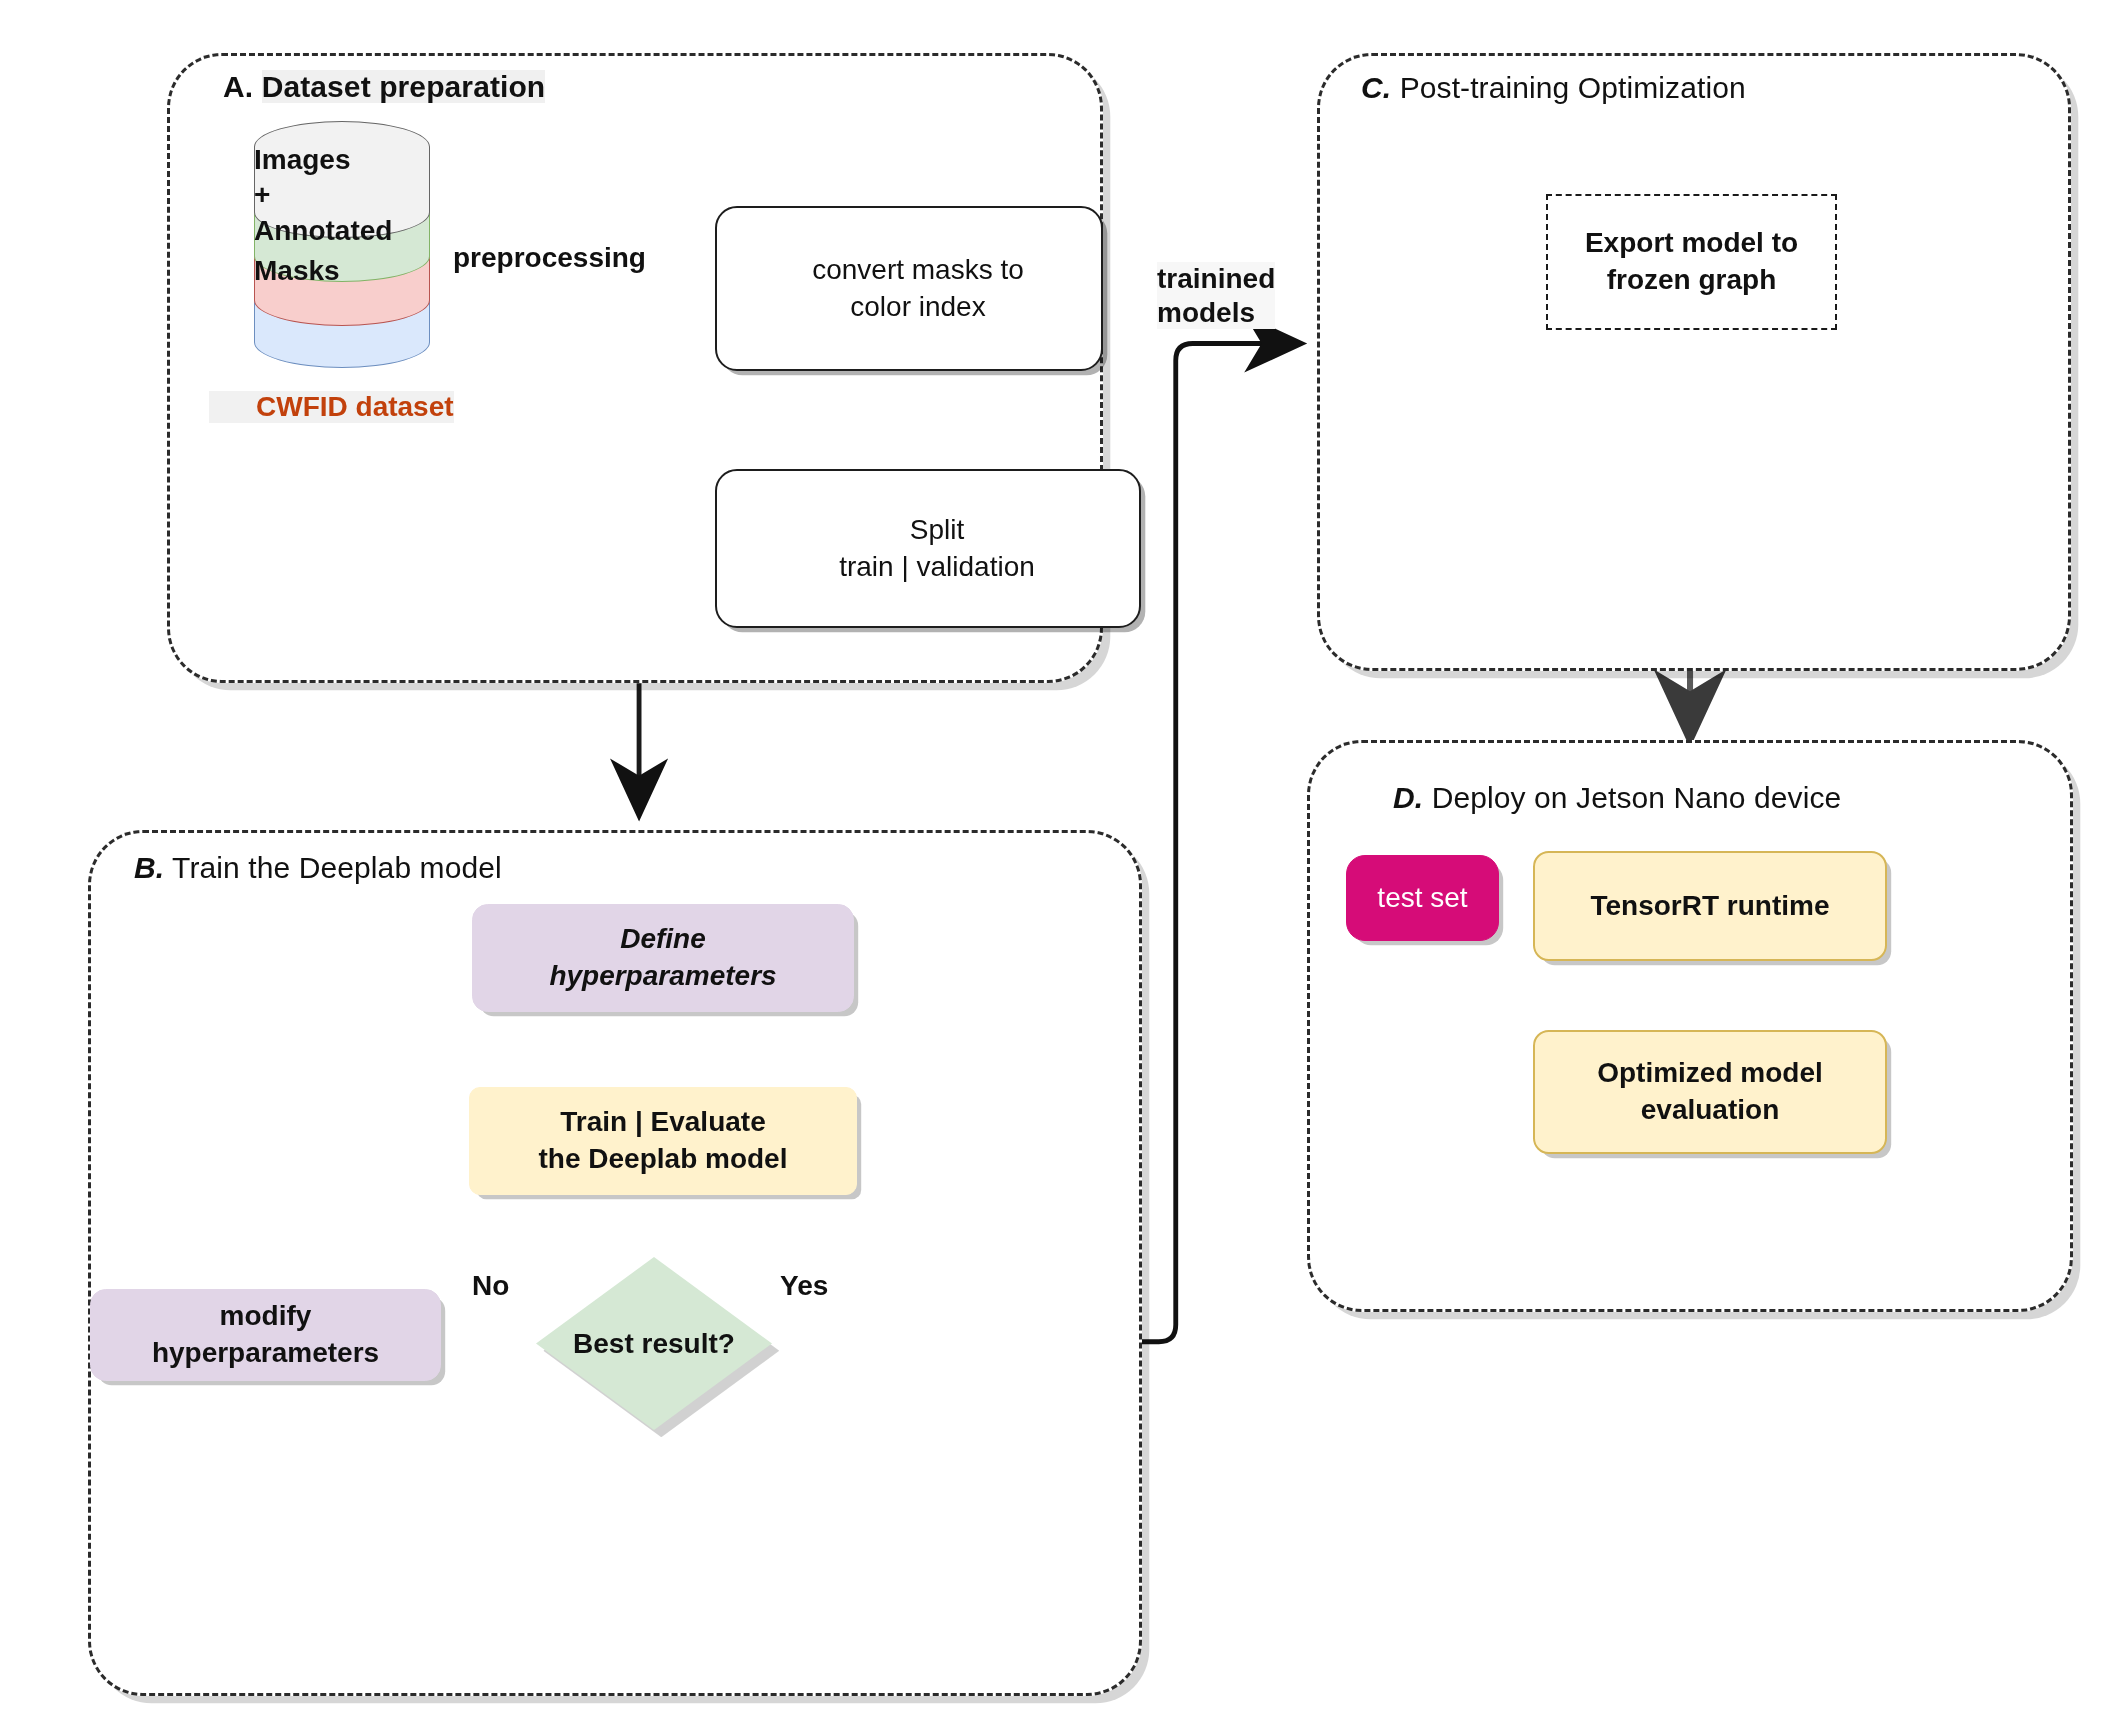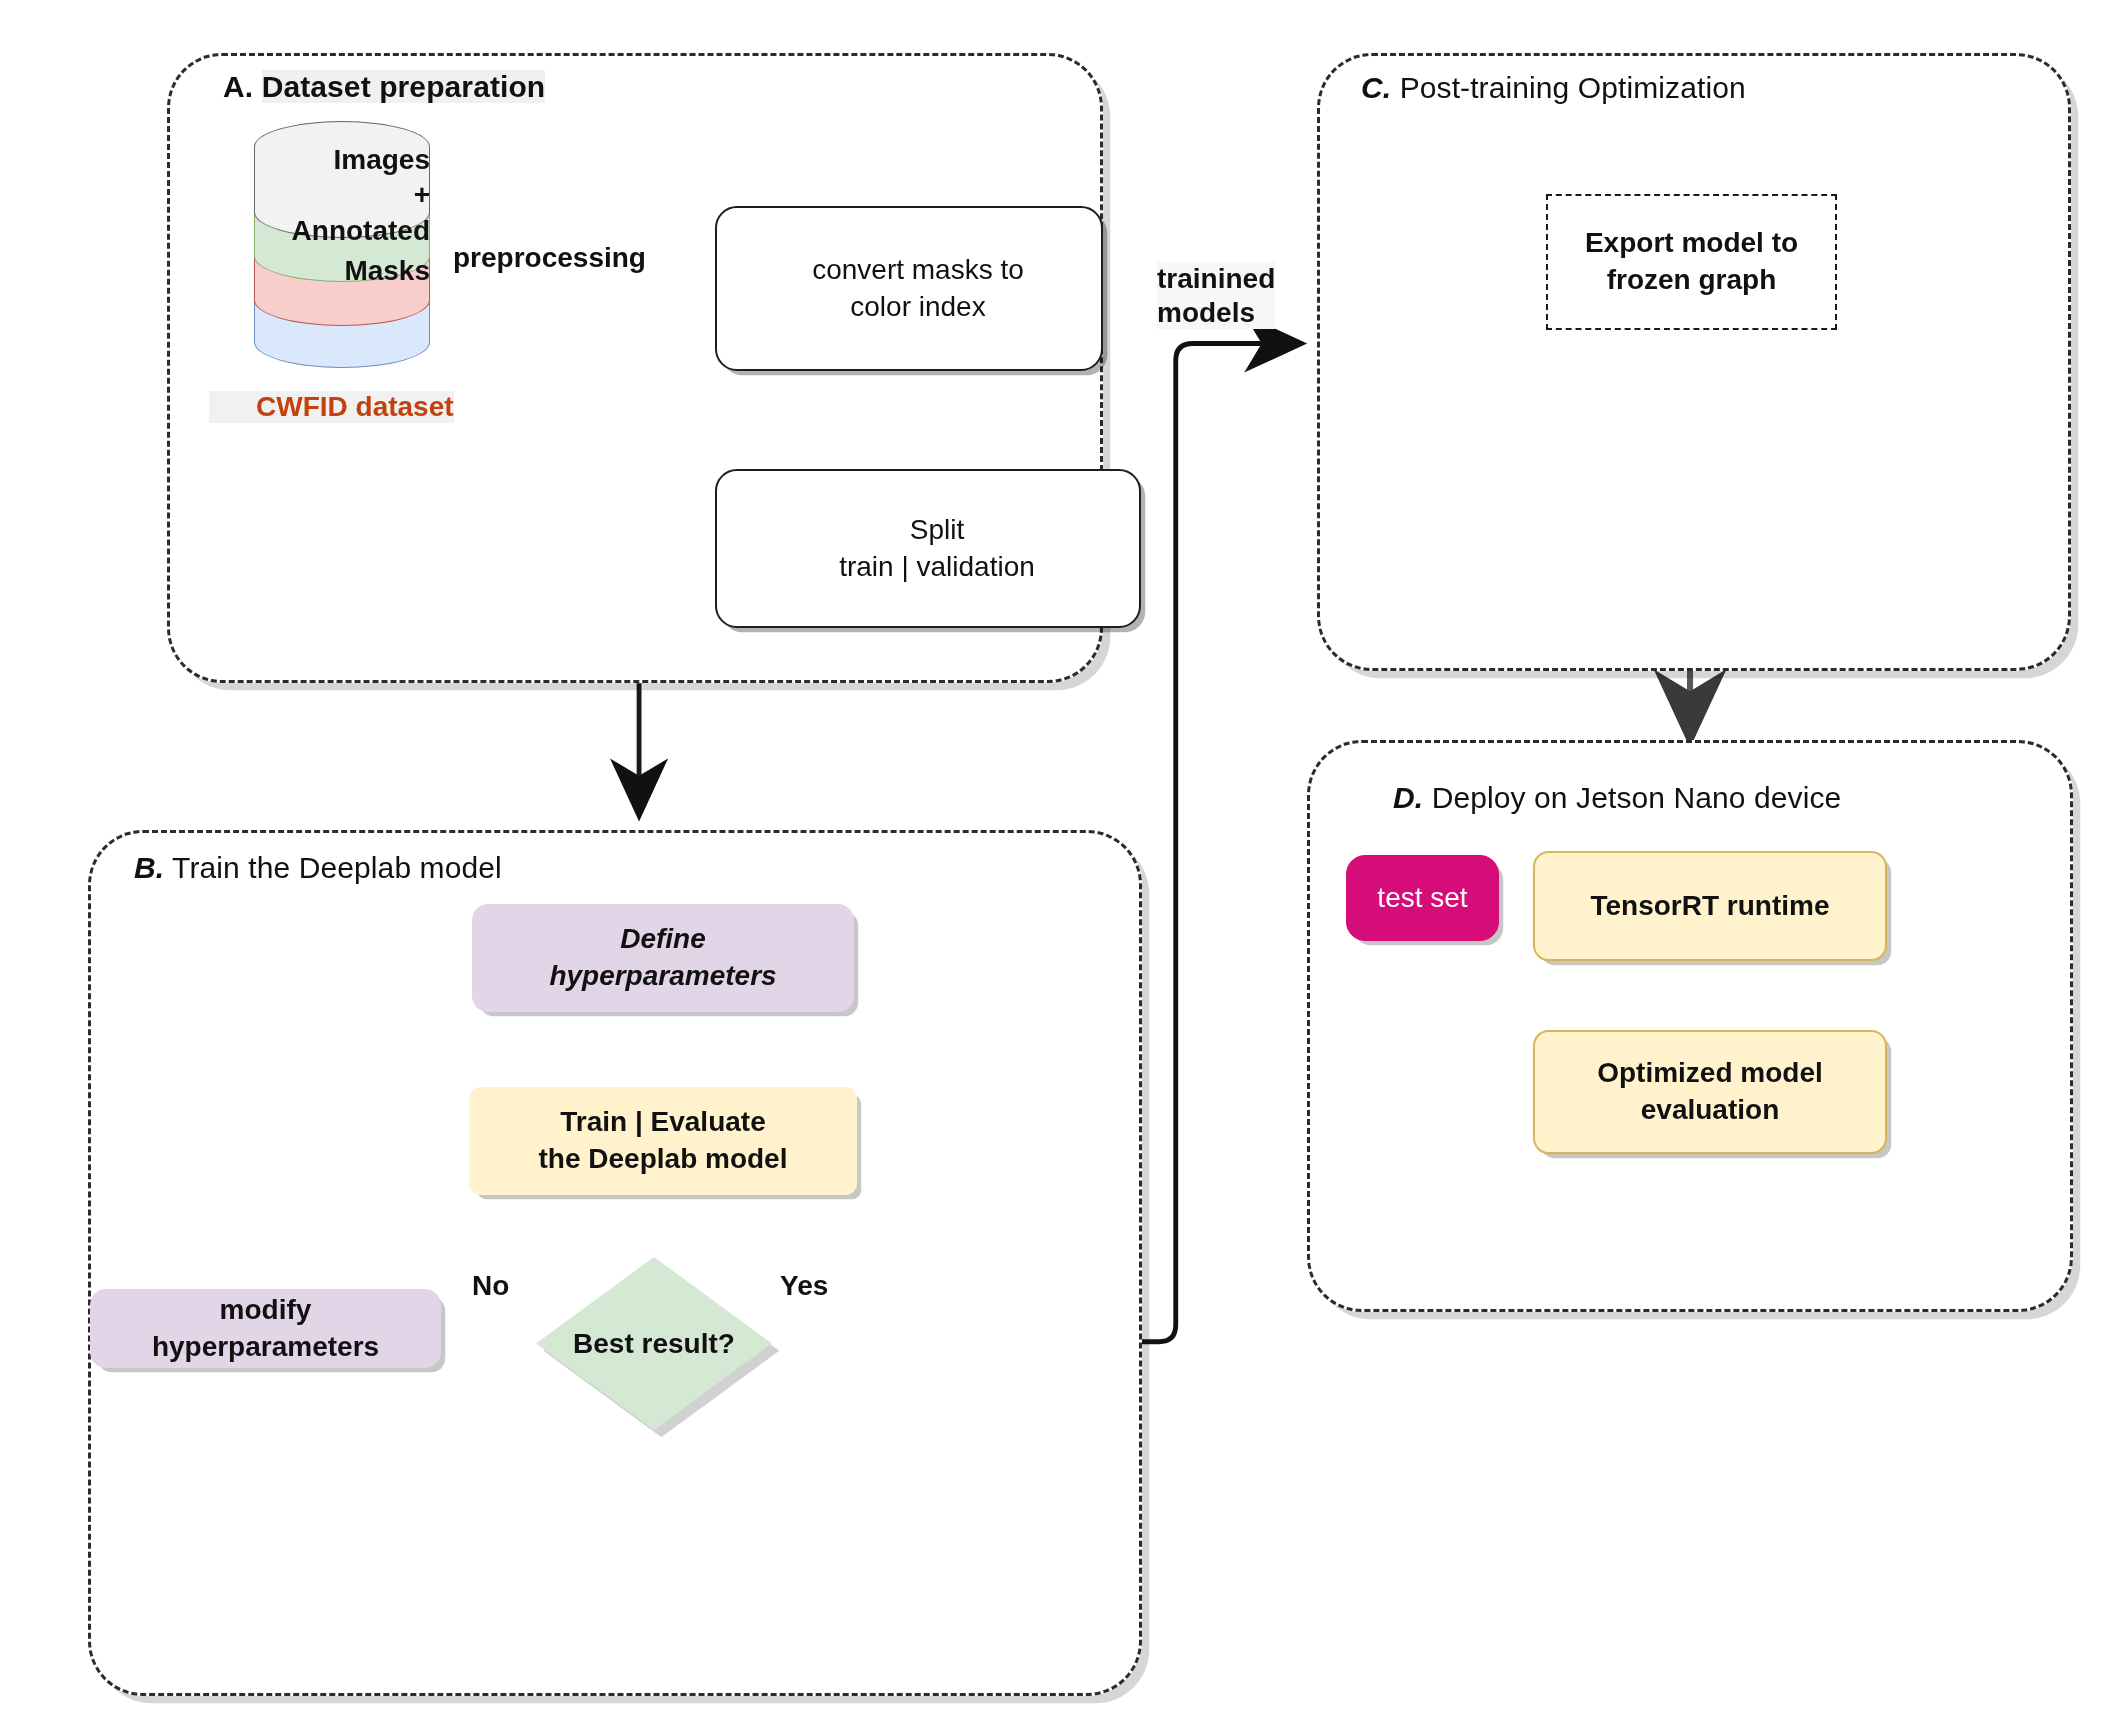--- a/index.html
+++ b/index.html
@@ -149,21 +149,21 @@
   .cyl-layer {
     position: absolute;
     left: 0;
     right: 0;
     border-radius: 50% / 22%;
   }
   .cyl-text {
     position: absolute;
     left: 0;
     right: 0;
-    text-align: right;
+    text-align: left;
     font-size: 28px;
     font-weight: bold;
     color: #111111;
     z-index: 8;
   }
   .cyl-caption {
     position: absolute;
     white-space: nowrap;
     font-size: 28px;
     font-weight: bold;
@@ -269,21 +269,21 @@
     <span class="sect-letter">B.</span>
     <span class="sect-text">Train the Deeplab model</span>
   </div>
 
   <div class="node lavender" style="left:472px; top:904px; width:382px; height:108px;font-style:italic;">Define
 hyperparameters</div>
 
   <div class="node yellow-plain" style="left:469px; top:1087px; width:388px; height:108px;">Train | Evaluate
 the Deeplab  model</div>
 
-  <div class="node lavender" style="left:90px; top:1289px; width:351px; height:79px;">modify
+  <div class="node lavender" style="left:90px; top:1289px; width:351px; height:92px;">modify
 hyperparameters</div>
 
   <div class="diamond-wrap" style="left:536px; top:1257px; width:236px; height:173px;">
     <div class="diamond-shadow"></div>
     <div class="diamond-shape"></div>
     <div class="diamond-label">Best result?</div>
   </div>
 
   <div class="edge-label plain" style="left:472px; top:1269px;">No</div>
   <div class="edge-label plain" style="left:780px; top:1269px;">Yes</div>

